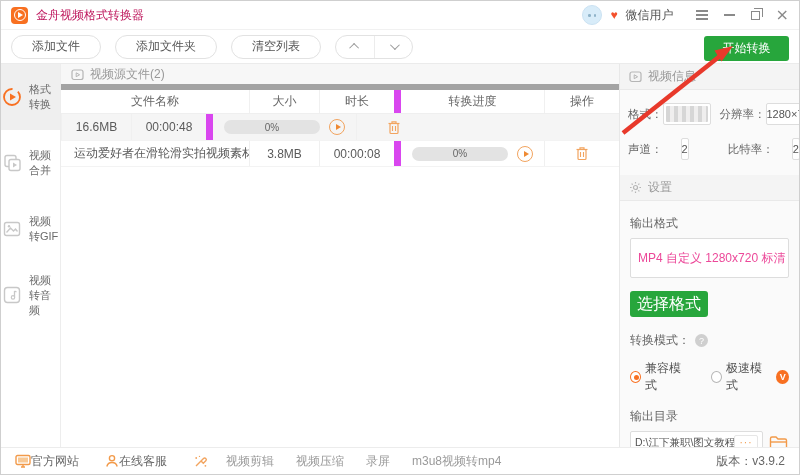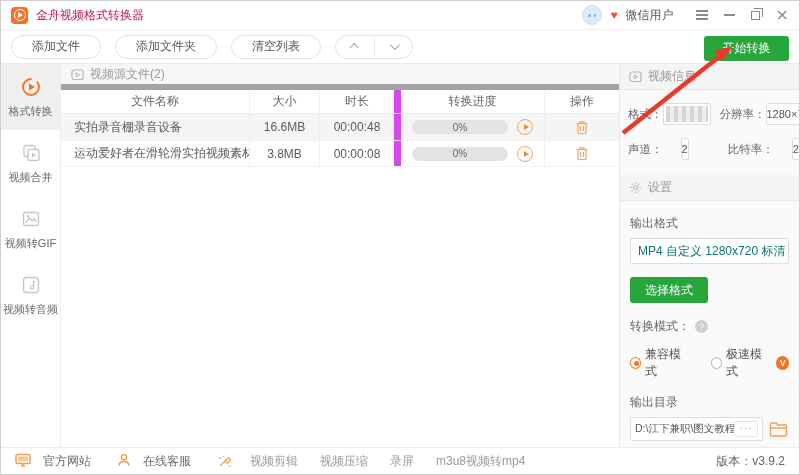--- a/index.html
+++ b/index.html
@@ -36,21 +36,21 @@
   .chev { width:7px; height:7px; border-left:1.6px solid #9a9a9a; border-top:1.6px solid #9a9a9a; }
   .chev.up { transform:rotate(45deg) translateY(2px); }
   .chev.down { transform:rotate(225deg) translateY(2px); }
   .startbtn { position:absolute; right:10px; top:6px; width:85px; height:25px; background:#27a63c; color:#fff; border:none; border-radius:3px; font-size:12px; display:flex; align-items:center; justify-content:center; }
 
   
   .bodyarea { position:absolute; top:62px; left:0; right:0; bottom:27px; display:flex; border-top:1px solid #ebebeb; }
 
   
   .sidebar { width:60px; background:#fff; border-right:1px solid #ededed; }
-  .side-item { height:66px; display:flex; flex-direction:column; align-items:center; justify-content:center; gap:6px; color:#6b6b6b; font-size:11px; }
+  .side-item { height:66px; display:flex; flex-direction:row; align-items:center; justify-content:center; gap:6px; color:#6b6b6b; font-size:11px; }
   .side-item.active { background:#efefef; }
   .side-item svg { display:block; }
 
   
   .center { flex:1; display:flex; flex-direction:column; background:#fff; min-width:0; }
   .sec-head { height:26px; background:#f7f7f7; border-bottom:6px solid #a3a3a3; display:flex; align-items:center; gap:6px; padding:0 10px; color:#999; }
   .thead { display:flex; height:24px; border-bottom:1px solid #efefef; color:#666; }
   .thead .cell { display:flex; align-items:center; justify-content:center; }
   .cell.c-name { flex:1; min-width:0; }
   .cell.c-size { width:70px; border-left:1px solid #f0f0f0; }
@@ -73,41 +73,41 @@
   .info-grid { padding:13px 8px 15px; }
   .info-row { display:flex; align-items:center; margin-bottom:13px; }
   .info-row:last-child { margin-bottom:0;gap:18px; }
   .ilabel { color:#666; font-size:11.5px; white-space:nowrap; }
   .ibox { background:#fff; border:1px solid #ddd; border-radius:2px; height:22px; display:flex; align-items:center; justify-content:center; font-size:11px; color:#555; }
   .blurval { width:44px; height:16px; margin:0 2px; border-radius:1px;
     background-image:repeating-linear-gradient(90deg,#d6d6d6 0 4px,#efeeee 4px 8px),repeating-linear-gradient(0deg,rgba(195,195,195,.55) 0 4px,rgba(245,245,245,.55) 4px 8px);
     filter:blur(.7px); }
   .settings-body { padding:8px 10px; flex:1; }
   .slabel { color:#666; margin:6px 0 6px; }
-  .field { background:#fff; border:1px solid #ddd; border-radius:2px; height:26px; display:flex; align-items:center; padding:0 7px; color:#0f766e; white-space:nowrap; overflow:hidden; }
-  .choosebtn { margin-top:13px; width:78px; height:26px; background:#27a63c; color:#fff; border:none; border-radius:3px; font-size:12px; }
+  .field { background:#fff; border:1px solid #ddd; border-radius:2px; height:40px; display:flex; align-items:center; padding:0 7px; color:#ec4899; white-space:nowrap; overflow:hidden; }
+  .choosebtn { margin-top:13px; width:78px; height:26px; background:#27a63c; color:#fff; border:none; border-radius:3px; font-size:16px; }
   .mode-row { margin-top:15px; display:flex; align-items:center; gap:5px; color:#666; }
   .help { width:13px; height:13px; border-radius:50%; background:#cfcfcf; color:#fff; font-size:9px; display:flex; align-items:center; justify-content:center; }
   .radios { margin-top:11px; display:flex; align-items:center; color:#555; }
   .radio-opt { display:flex; align-items:center; gap:4px; }
   .radio-opt + .radio-opt { margin-left:22px; }
   .rdo { width:12px; height:12px; border-radius:50%; border:1px solid #b5b5b5; background:#fff; position:relative; }
   .rdo.sel { border-color:#f87021; }
   .rdo.sel:before { content:""; position:absolute; left:2.5px; top:2.5px; width:5px; height:5px; border-radius:50%; background:#f87021; }
   .vbadge { width:14px; height:14px; border-radius:50%; background:#f87021; color:#fff; font-size:9px; font-weight:bold; display:flex; align-items:center; justify-content:center; margin-left:3px; }
   .dir-row { margin-top:6px; display:flex; align-items:center; gap:6px; }
   .dir-field { flex:1; min-width:0; height:24px; background:#fff; border:1px solid #ddd; border-radius:2px; display:flex; align-items:center; padding:0 4px; }
   .dir-text { flex:1; min-width:0; font-size:10.5px; color:#555; white-space:nowrap; overflow:hidden; }
   .morebtn { flex:0 0 auto; width:24px; height:16px; border:1px solid #e6e6e6; border-radius:2px; color:#f29a4a; font-size:10px; line-height:13px; text-align:center; letter-spacing:1px; background:#fff; }
   .chk-row { margin-top:17px; display:flex; align-items:center; gap:7px; color:#666; }
   .chkbox { width:12px; height:12px; border:1px solid #c9c9c9; border-radius:2px; background:#fff; }
 
   
   .footer { position:absolute; left:0; right:0; bottom:0; height:27px; background:#fff; border-top:1px solid #ececec; display:flex; align-items:center; padding:0 14px; }
-  .f-item { display:flex; align-items:flex-start; gap:12px; color:#666; margin-right:26px; }
+  .f-item { display:flex; align-items:center; gap:0; color:#666; margin-right:26px; }
   .f-item.muted { color:#9a9a9a; margin-right:22px; }
   .f-version { margin-left:auto; color:#666; }
 
   svg { flex:0 0 auto; }
   .arrow-svg { position:absolute; left:608px; top:36px; width:140px; height:102px; pointer-events:none; z-index:30; }
 </style>
 </head>
 <body>
 
 <div class="window">
@@ -202,21 +202,20 @@
       </div>
       <div class="thead">
         <div class="cell c-name">文件名称</div>
         <div class="cell c-size">大小</div>
         <div class="cell c-dur">时长</div>
         <div class="cell c-prog">转换进度</div>
         <div class="cell c-ops">操作</div>
       </div>
 
       <div class="trow alt">
-        <div class="cell c-name">实拍录音棚录音设备</div>
         <div class="cell c-size">16.6MB</div>
         <div class="cell c-dur">00:00:48</div>
         <div class="cell c-prog">
           <span class="pbar">0%</span>
           <span class="playring"></span>
         </div>
         <div class="cell c-ops">
           <svg width="14" height="15" viewBox="0 0 14 15">
             <path d="M1.5 3.5 H12.5" stroke="#f2a45f" stroke-width="1.2"></path>
             <path d="M5 3.2 V1.8 H9 V3.2" fill="none" stroke="#f2a45f" stroke-width="1.2"></path>

